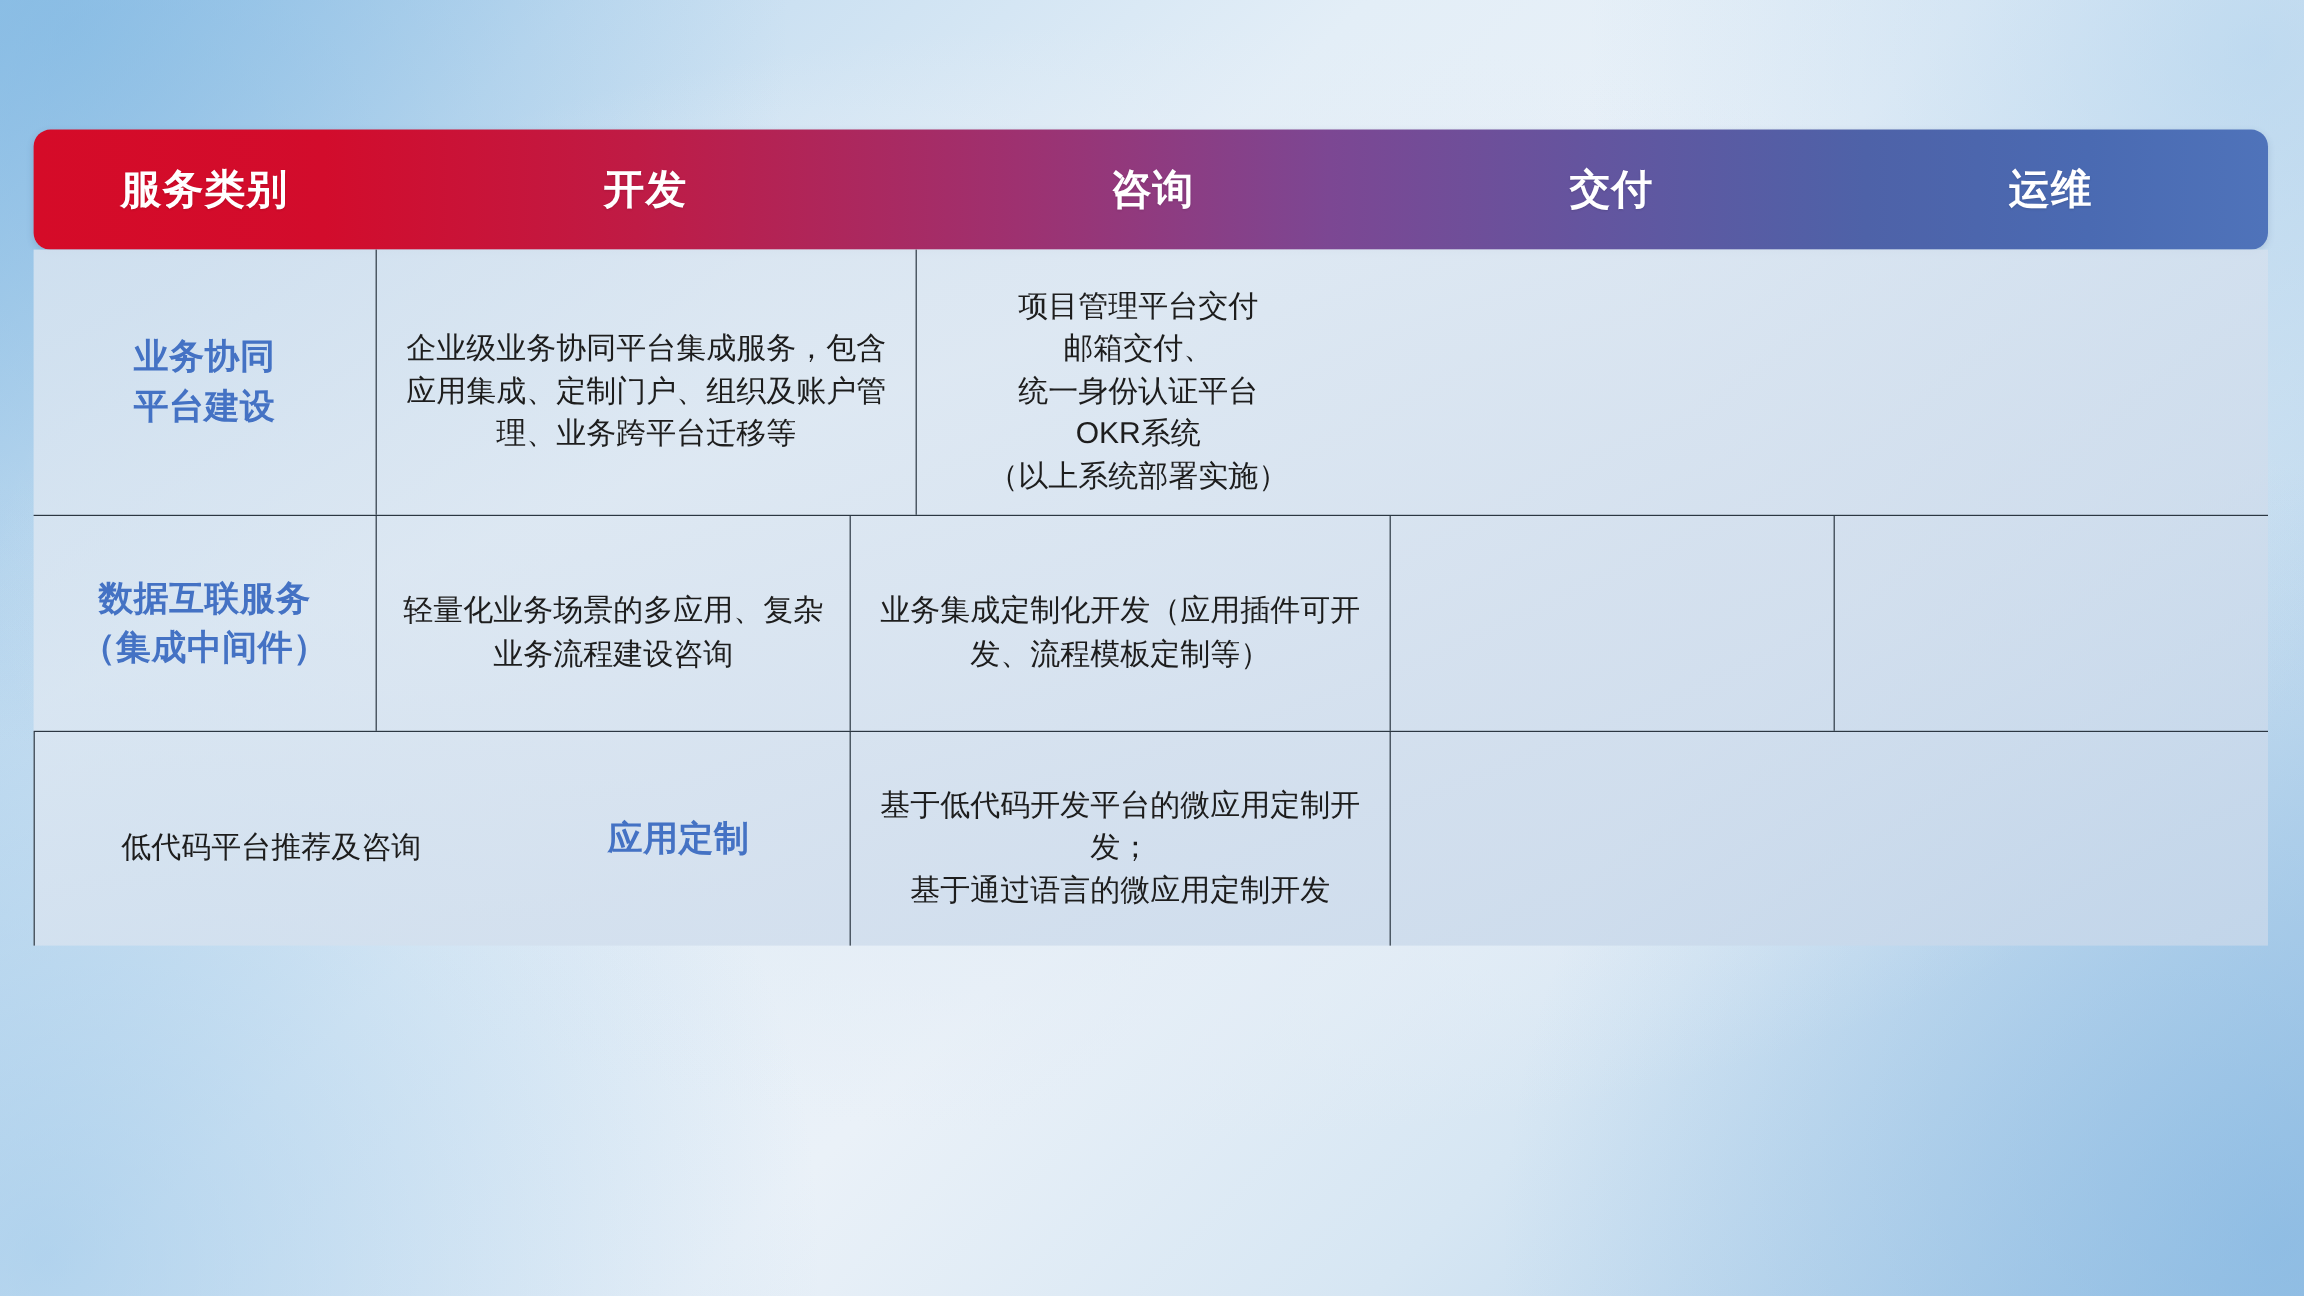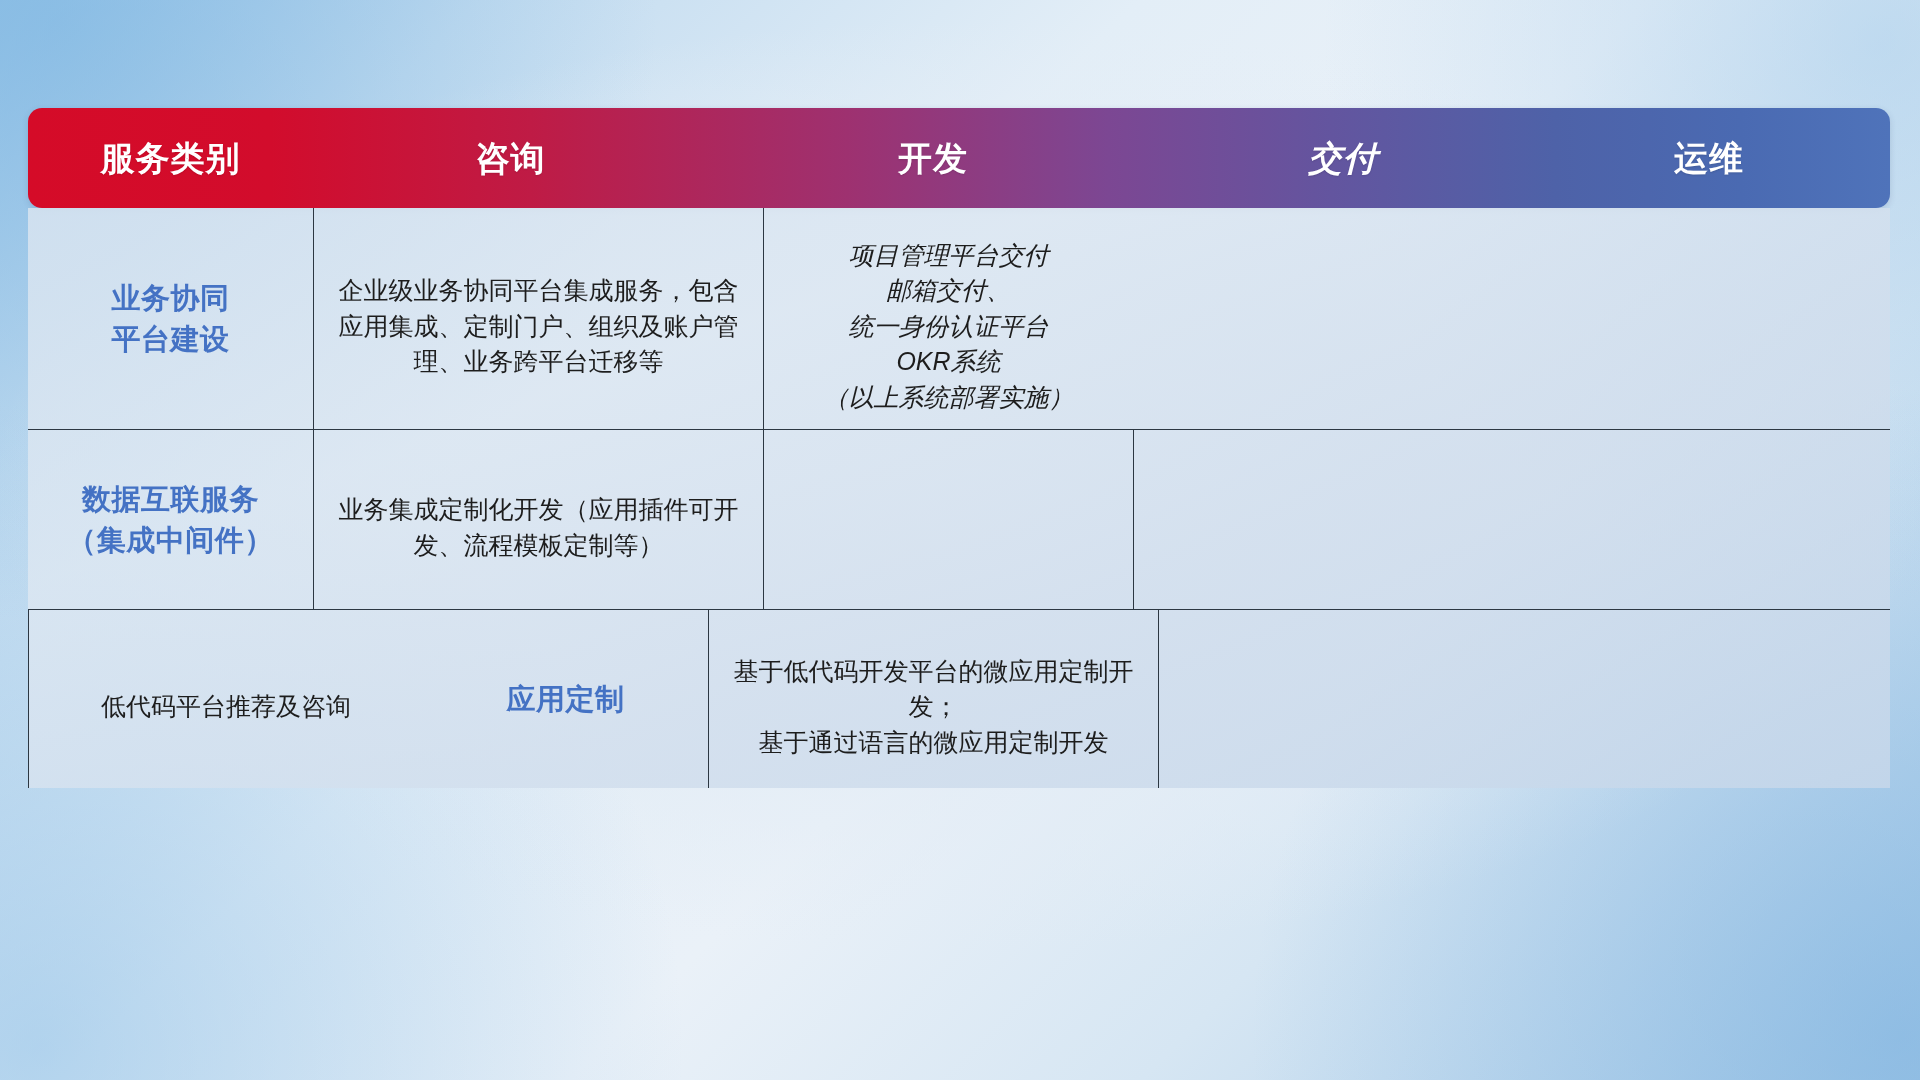--- a/index.html
+++ b/index.html
@@ -104,34 +104,34 @@
     font-size:25px;
     line-height:1.42;
     font-weight:400;
     margin-top:16px;
   }
 
   
   .c1{width:285px;}
   .c2{width:395px;}
   .c3{width:450px;}
-  .c4{width:370px;font-style:italic;}
+  .c4{width:370px;}
   .c5{width:362px;}
 </style>
 </head>
 <body>
 
 <div id="bg"></div>
 
 <div id="table-wrap">
 
   <div id="header-row">
     <div class="hcell c1">服务类别</div>
+    <div class="hcell c3">开发</div>
     <div class="hcell c2">咨询</div>
-    <div class="hcell c3">开发</div>
     <div class="hcell c4">交付</div>
     <div class="hcell c5">运维</div>
   </div>
 
   <div id="body-area">
 
     <div class="brow r1">
       <div class="bcell c1">
         <span class="rowlabel" style="white-space: pre-line;">业务协同
 平台建设</span>
@@ -145,20 +145,23 @@
 统一身份认证平台
 OKR系统
 （以上系统部署实施）</span>
       </div>
     </div>
 
     <div class="brow r2">
       <div class="bcell c1">
         <span class="rowlabel" style="white-space: pre-line;">数据互联服务
 （集成中间件）</span>
+      </div>
+      <div class="bcell c2 sep">
+        <span class="celltext">轻量化业务场景的多应用、复杂业务流程建设咨询</span>
       </div>
       <div class="bcell c3 sep">
         <span class="celltext">业务集成定制化开发（应用插件可开发、流程模板定制等）</span>
       </div>
       <div class="bcell c4 sep">
         <span class="celltext"></span>
       </div>
       <div class="bcell c5 sep">
         <span class="celltext"></span>
       </div>

